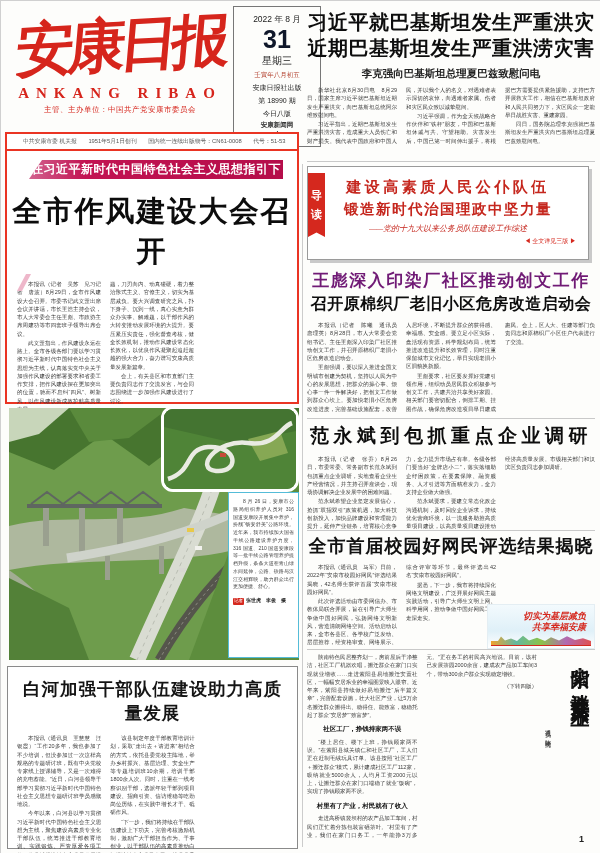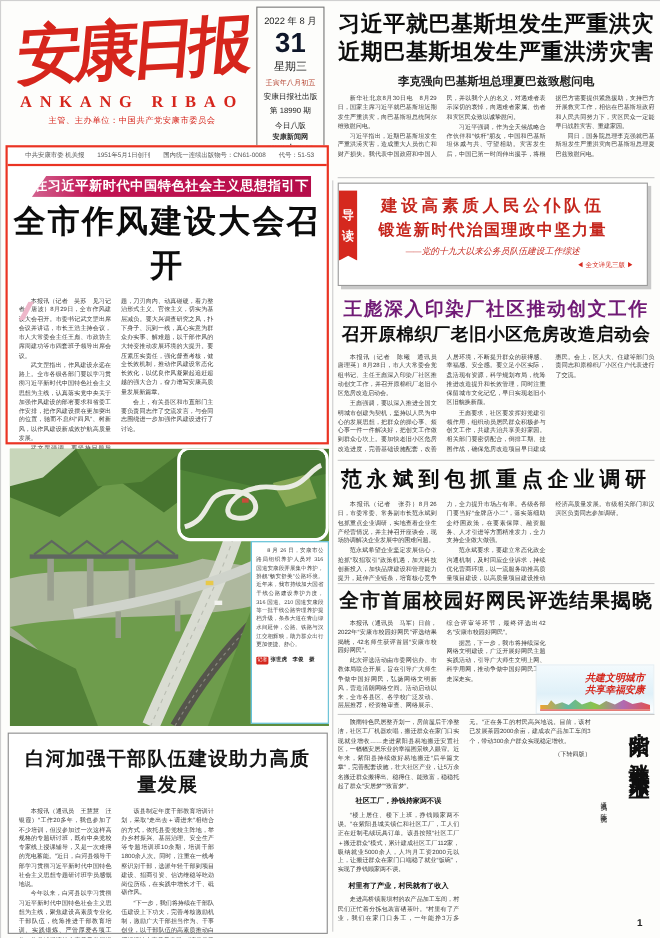--- a/index.html
+++ b/index.html
@@ -6,21 +6,21 @@
   .page{position:relative;width:600px;height:853px;margin:0 auto;background:#fdfdfb;
         border:1px solid #d0d0d0;overflow:hidden;font-family:"Liberation Sans",sans-serif;color:#222;}
   
   .masthead{position:absolute;left:10px;top:4px;width:218px;height:128px;text-align:center;}
   .callig{font-family:"DejaVu Serif",serif;font-weight:bold;font-size:58px;line-height:1.05;
           color:#d6251c;letter-spacing:-6px;transform:rotate(-3deg) skewX(-8deg);margin-top:10px;}
   .latin{font-family:"Liberation Serif",serif;font-weight:bold;color:#d6251c;font-size:15px;
          letter-spacing:7px;margin-top:9px;}
   .organizer{color:#d6251c;font-size:7.5px;margin-top:3px;letter-spacing:.5px;}
   
-  .datebox{position:absolute;left:232px;top:5px;width:62px;height:141px;border:1px solid #777;
+  .datebox{position:absolute;left:232px;top:5px;width:88px;height:141px;border:1px solid #777;
            display:flex;flex-direction:column;align-items:center;text-align:center;padding-top:7px;box-sizing:border-box;}
   .d-ym{font-size:8.5px;}
   .d-day{font-size:25px;font-weight:bold;color:#0f172a;line-height:1.1;}
   .d-week{font-size:10px;margin-top:0;}
   .d-lunar{font-size:6.5px;color:#b3402e;margin-top:3px;}
   .d-pub,.d-issue,.d-pages{font-size:7px;margin-top:3px;color:#222;}
   .d-site{margin-top:auto;margin-bottom:7px;font-size:6.5px;font-weight:bold;color:#333;line-height:1.5;}
   
   .topstory{position:absolute;left:306px;top:8px;width:288px;}
   .ts-h{font-size:20px;font-weight:800;text-align:center;line-height:1.3;color:#0d0d0d;letter-spacing:.5px;}
@@ -35,21 +35,21 @@
   .redbox{position:absolute;left:4px;top:131px;width:294px;height:272px;border:2px solid #ea3423;
           box-sizing:border-box;background:#fff;}
   .strip{height:15px;border-bottom:2px solid #ea3423;display:flex;align-items:center;
          font-size:5.8px;color:#555;padding-left:16px;}
   .kicker{position:relative;margin:9px 14px 0 22px;height:19px;line-height:19px;text-align:center;
           background:linear-gradient(90deg,#d2628f 0%,#c21352 22%,#b50d4a 100%);
           clip-path:polygon(13px 0,100% 0,100% 100%,0 100%);
           color:#fff;font-weight:bold;font-size:12px;letter-spacing:.5px;}
   .kicker-stripe{position:absolute;left:10px;top:140px;width:14px;height:17px;
           background:#eeb7ca;clip-path:polygon(9px 0,14px 0,5px 100%,0 100%);}
-  .lead-h{font-size:29px;font-weight:800;text-align:center;letter-spacing:2px;color:#0c0c0c;margin-top:3px;}
+  .lead-h{font-size:29px;font-weight:800;text-align:center;letter-spacing:2px;color:#0c0c0c;margin-top:13px;}
   .lead-body{margin:8px 10px 0;height:156px;}
   
   .photo{position:absolute;left:8px;top:407px;width:290px;height:252px;overflow:hidden;background:#6e9c4c;}
   .photo svg{position:absolute;left:0;top:0;width:100%;height:100%;}
   .inset{position:absolute;left:152px;top:-2px;width:138px;height:86px;border:3px solid #fff;
          border-radius:12px;overflow:hidden;background:#56883a;box-sizing:border-box;}
   .inset svg{width:100%;height:100%;}
   .capbox{position:absolute;left:219px;top:84px;width:71px;height:166px;background:#fff;
           border:1px solid #54bcd8;box-sizing:border-box;padding:5px 4px;font-size:5px;line-height:1.55;
           color:#444;text-align:justify;}
@@ -239,21 +239,21 @@
 
   <div class="hr" style="left:306px;top:529px;width:288px;"></div>
 
   <div class="wangmin">
     <div class="wm-h">全市首届校园好网民评选结果揭晓</div>
     <div class="cols3 wm-body">
       <p>本报讯（通讯员　马军）日前，2022年“安康市校园好网民”评选结果揭晓，42名师生获评首届“安康市校园好网民”。</p>
       <p>此次评选活动由市委网信办、市教体局联合开展，旨在引导广大师生争做中国好网民，弘扬网络文明新风，营造清朗网络空间。活动启动以来，全市各县区、各学校广泛发动、层层推荐，经资格审查、网络展示、综合评审等环节，最终评选出42名“安康市校园好网民”。</p>
       <p>据悉，下一步，我市将持续深化网络文明建设，广泛开展好网民主题实践活动，引导广大师生文明上网、科学用网，推动争做中国好网民工程走深走实。</p>
       <div class="wm-banner">
-        <div class="bl">共建文明城市</div>
+        <div class="bl">切实为基层减负</div>
         <div class="bl">共享幸福安康</div>
         <div class="skyline"></div>
         <div class="skyline-base"></div>
       </div>
     </div>
   </div>
 
   <div class="hr" style="left:306px;top:648px;width:288px;"></div>
 
   <div class="feature">

